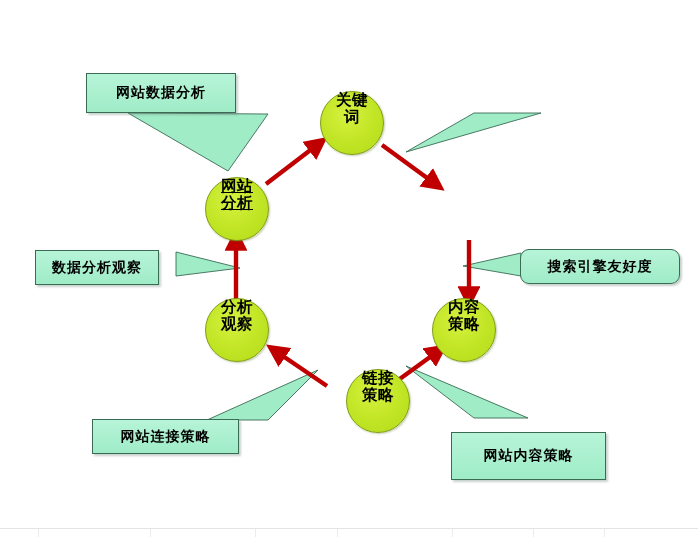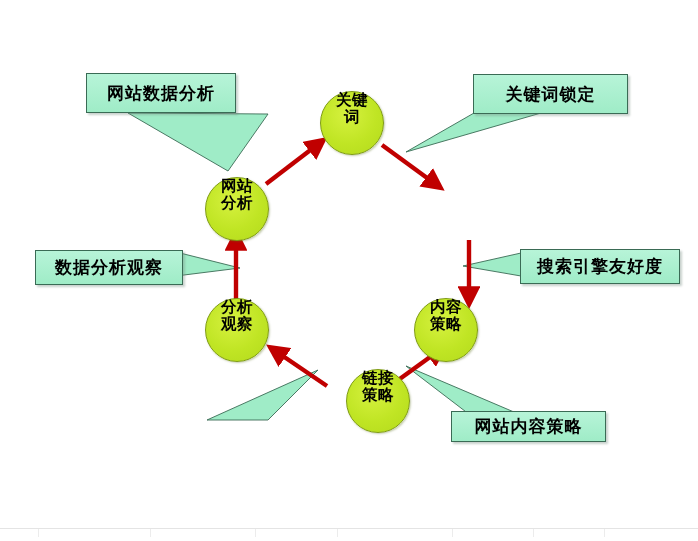--- a/index.html
+++ b/index.html
@@ -65,21 +65,21 @@
   }
   
   .callout {
     position: absolute;
     background: #a9f0cf;
     background: linear-gradient(180deg, #b7f4d8 0%, #9fecc7 100%);
     border: 1.4px solid #3a6b55;
     box-shadow: 2px 2px 2px rgba(120,140,130,0.40);
     color: #000000;
     font-weight: bold;
-    font-size: 17px;
+    font-size: 14px;
     letter-spacing: 1px;
     display: flex;
     align-items: center;
     justify-content: center;
     white-space: nowrap;
     padding: 0 8px;
     box-sizing: border-box;
   }
   .bottom-rule {
     position: absolute;
@@ -145,58 +145,58 @@
     </g>
   </svg>
 
 
   <div class="node small" style="left:320px; top:91px;">
     <span>关键</span>
     <span>词</span>
   </div>
 
 
-  <div class="node small" style="left:414px; top:298px;">
+  <div class="node small" style="left:432px; top:298px;">
     <span>内容</span>
     <span>策略</span>
   </div>
 
   <div class="node small" style="left:346px; top:369px;">
     <span>链接</span>
     <span>策略</span>
   </div>
 
   <div class="node small" style="left:205px; top:298px;">
     <span>分析</span>
     <span>观察</span>
   </div>
 
-  <div class="node small" style="left:205px; top:177px;">
+  <div class="node small" style="left:205px; top:177px;text-decoration:underline;">
     <span>网站</span>
     <span>分析</span>
   </div>
 
   <div class="callout" style="left:86px; top:73px; width:150px; height:40px;">
     <span>网站数据分析</span>
   </div>
 
-  <div class="callout" style="left:473px; top:74px; width:155px; height:40px;">
-    <span>关键词锁定</span>
-  </div>
-
-  <div class="callout" style="left:520px; top:249px; width:160px; height:35px;">
+
+  <div class="callout" style="left:520px; top:249px; width:160px; height:35px;border-radius:9px;">
     <span>搜索引擎友好度</span>
   </div>
 
-  <div class="callout" style="left:451px; top:411px; width:155px; height:31px;">
+  <div class="callout" style="left:451px; top:432px; width:155px; height:48px;">
     <span>网站内容策略</span>
   </div>
 
-
-  <div class="callout" style="left:35px; top:250px; width:148px; height:35px;">
+  <div class="callout" style="left:92px; top:419px; width:147px; height:35px;">
+    <span>网站连接策略</span>
+  </div>
+
+  <div class="callout" style="left:35px; top:250px; width:124px; height:35px;">
     <span>数据分析观察</span>
   </div>
 
   <div class="bottom-rule"></div>
   <div class="bottom-ticks">
     <i style="left:38px;"></i>
     <i style="left:150px;"></i>
     <i style="left:255px;"></i>
     <i style="left:337px;"></i>
     <i style="left:452px;"></i>

